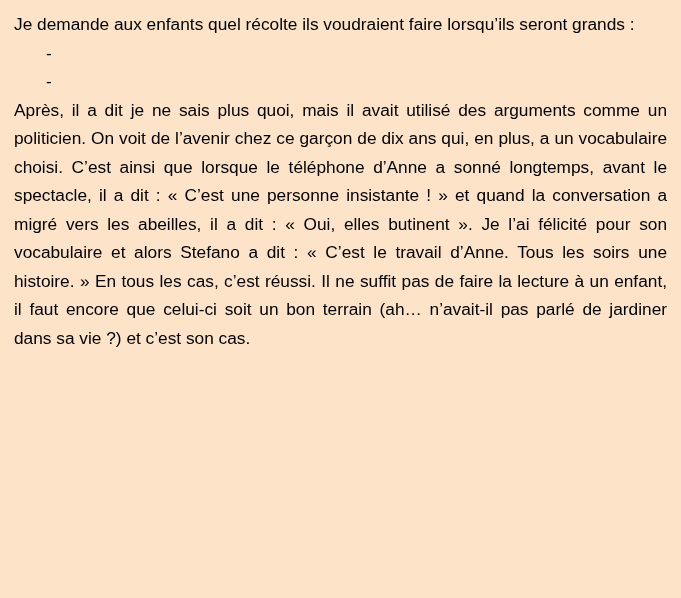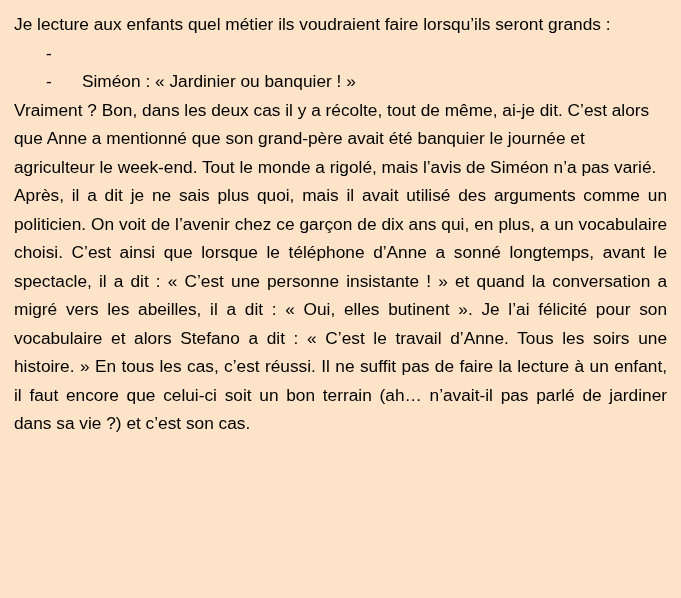--- a/index.html
+++ b/index.html
@@ -48,29 +48,27 @@
   }
   .list-text {
     flex: 1 1 auto;
   }
 </style>
 </head>
 <body>
 
 <div class="page">
 
-  <p class="para">Je lecture aux enfants quel métier ils voudraient faire lorsqu’ils seront grands :</p>
+  <p class="para">Je demande aux enfants quel récolte ils voudraient faire lorsqu’ils seront grands :</p>
 
   <ul class="list">
     <li class="list-item">
       <span class="list-dash">-</span>
     </li>
     <li class="list-item">
       <span class="list-dash">-</span>
-      <span class="list-text">Siméon : «  Jardinier ou banquier ! »</span>
     </li>
   </ul>
 
-  <p class="para">Vraiment ? Bon, dans les deux cas il y a récolte, tout de même, ai-je dit. C’est alors que Anne a mentionné que son grand-père avait été banquier le journée et agriculteur le week-end. Tout le monde a rigolé, mais l’avis de Siméon n’a pas varié.</p>
 
   <p class="para justify">Après, il a dit je ne sais plus quoi, mais il avait utilisé des arguments comme un politicien. On voit de l’avenir chez ce garçon de dix ans qui, en plus, a un vocabulaire choisi. C’est ainsi que lorsque le téléphone d’Anne a sonné longtemps, avant le spectacle, il a dit : « C’est une  personne  insistante ! » et quand  la  conversation  a migré vers les abeilles, il a dit : « Oui, elles butinent ». Je l’ai félicité pour  son  vocabulaire  et  alors  Stefano  a  dit :  « C’est  le  travail d’Anne. Tous les soirs une histoire. » En tous les cas, c’est réussi. Il ne suffit pas de faire la lecture à un enfant, il faut encore que celui-ci soit un bon terrain (ah… n’avait-il pas parlé de jardiner dans sa vie ?) et c’est son cas.</p>
 
 </div>
 
 </body></html>

